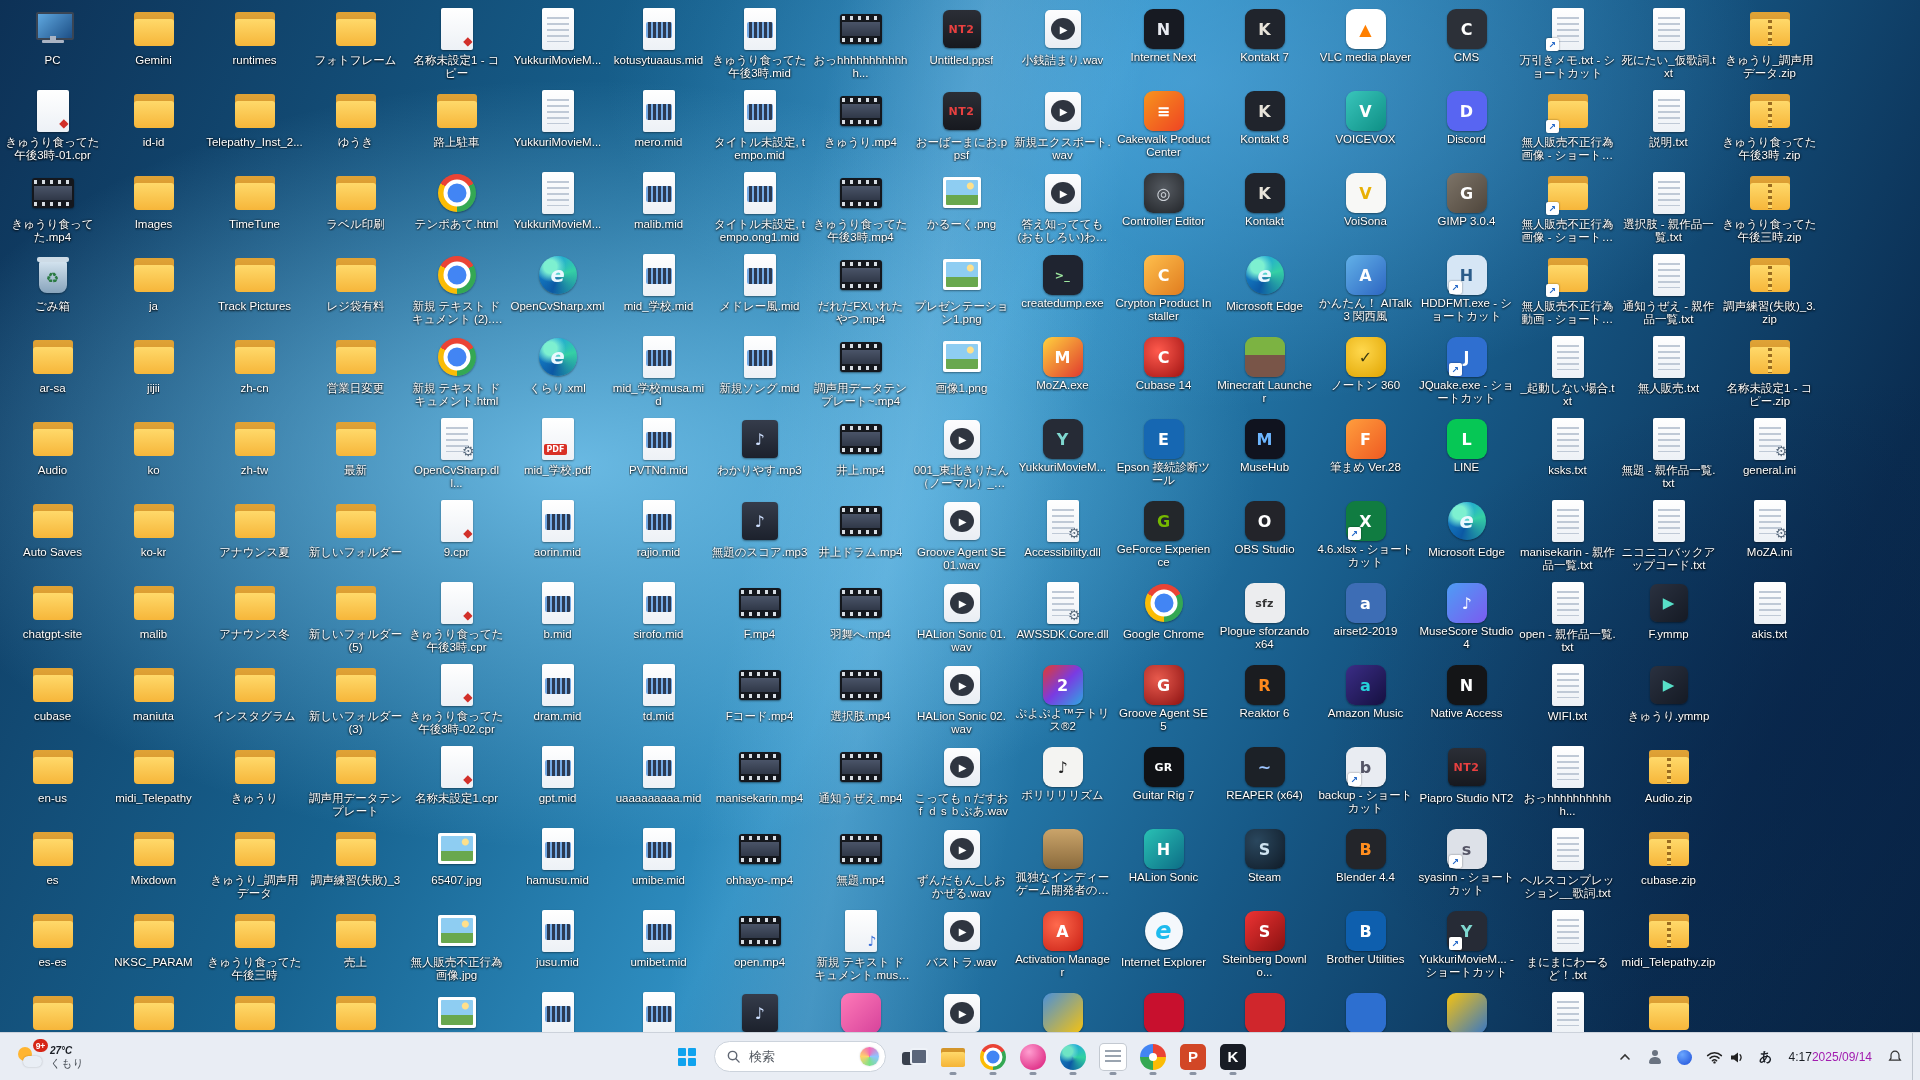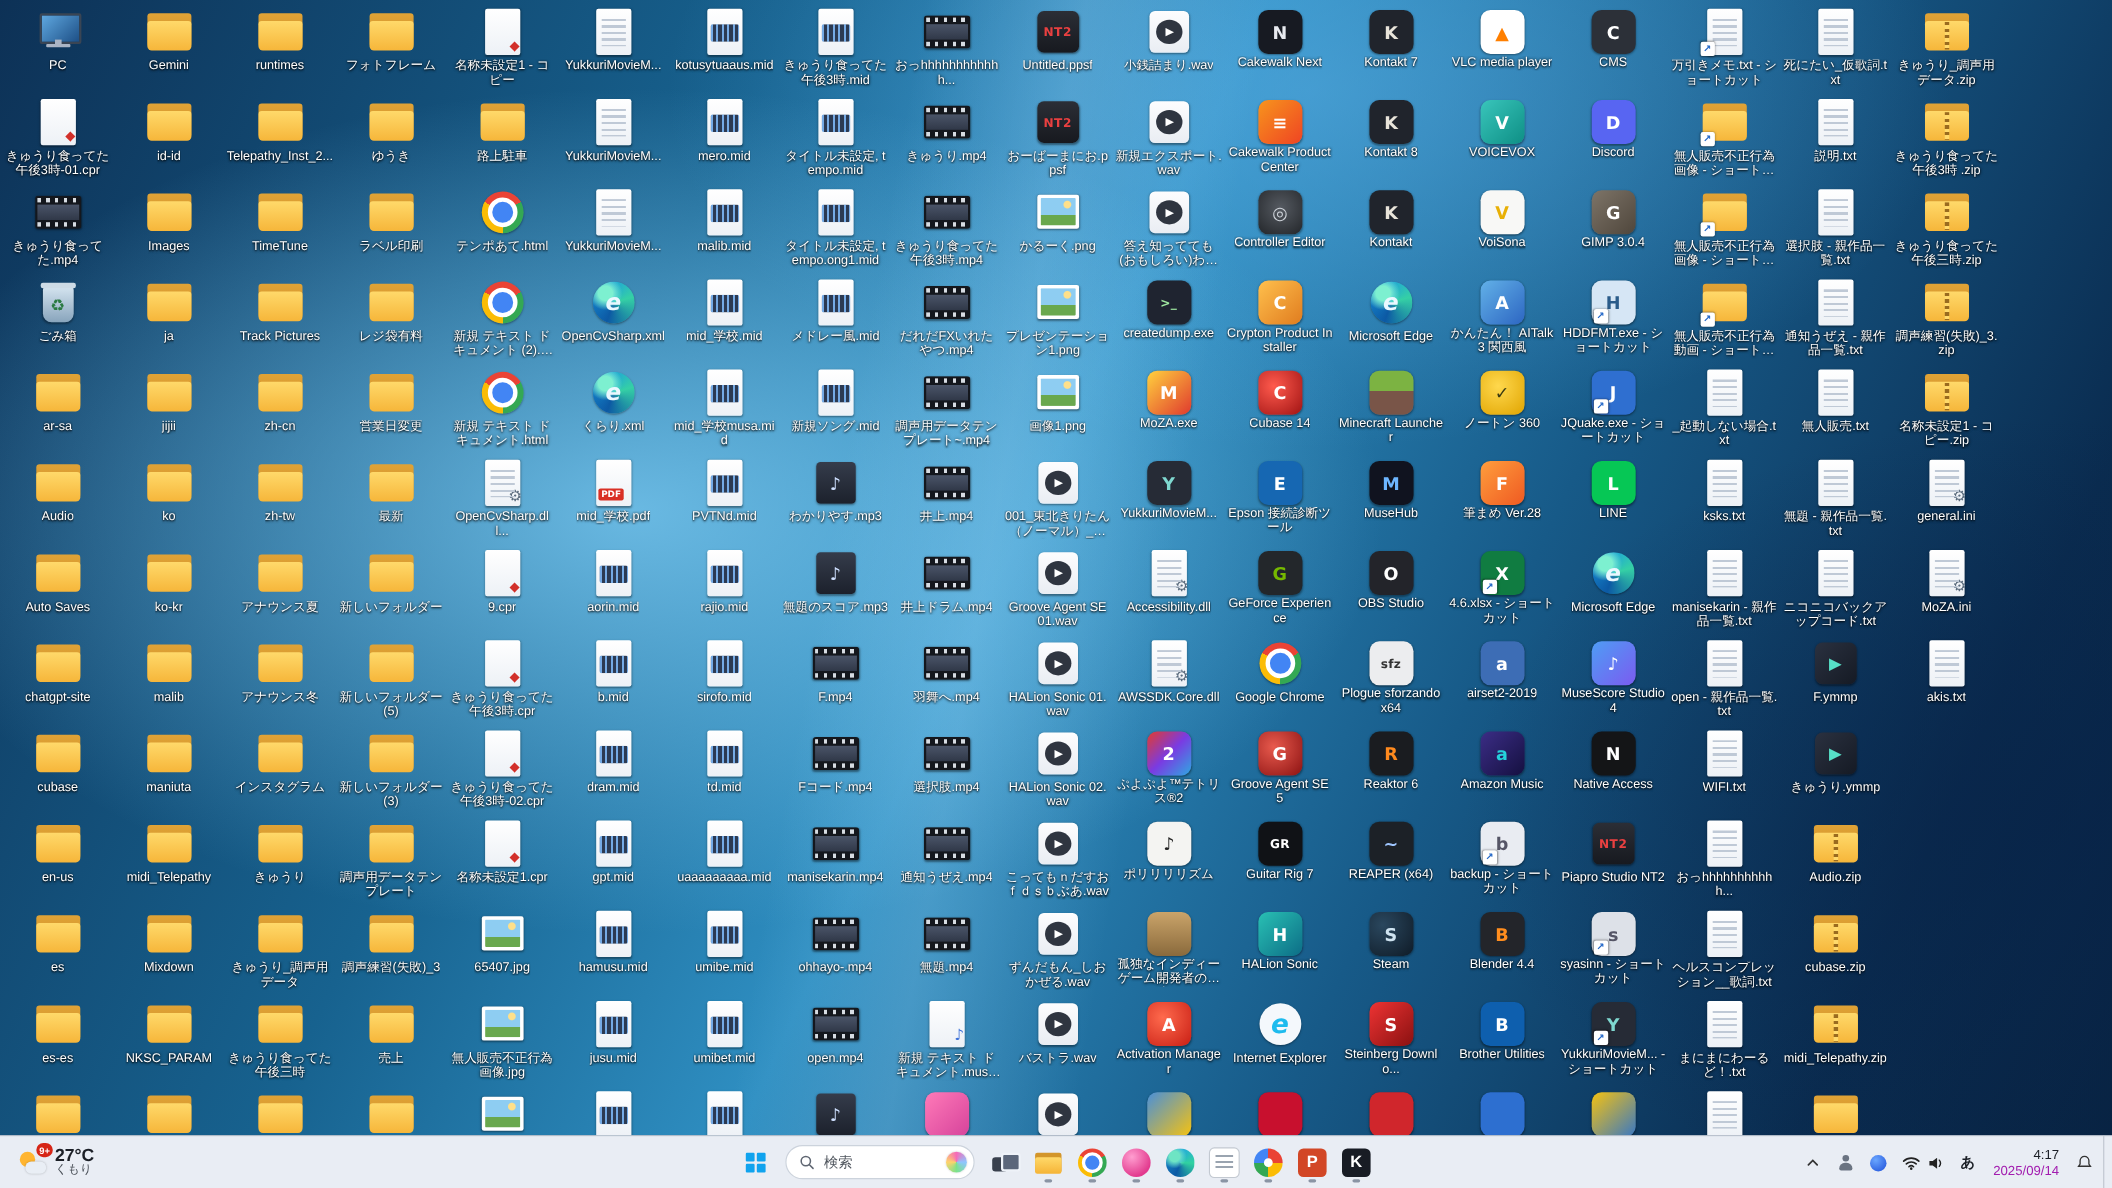--- a/index.html
+++ b/index.html
@@ -130,21 +130,21 @@
 
   #widgets { position:absolute; left:6px; top:4px; height:40px; display:flex; align-items:center; gap:8px;
              padding:0 10px; border-radius:6px; }
   .wx-icon { position:relative; width:26px; height:26px; }
   .wx-sun { position:absolute; left:2px; top:3px; width:14px; height:14px; border-radius:50%; background:#ffb531; }
   .wx-cloud { position:absolute; right:0; bottom:3px; width:19px; height:11px; border-radius:7px; background:#e9eef5;
               box-shadow:0 0 2px rgba(0,0,0,.25); }
   .wx-badge { position:absolute; right:-6px; top:-5px; min-width:15px; height:13px; padding:0 2px; border-radius:7px;
               background:#d62516; color:#fff; font-size:8.5px; font-weight:bold; display:flex; align-items:center; justify-content:center; }
   .wx-text { display:flex; flex-direction:column; align-items:flex-start; line-height:13px; }
-  .wx-temp { font-size:16px; font-weight:600; color:#1b1f26; }
+  .wx-temp { font-size:10px; font-weight:600; color:#1b1f26;font-style:italic; }
   .wx-cond { font-size:11px; color:#4a5058; }
 
   .tb-center { display:flex; align-items:center; gap:3px; }
   .tb-btn, .tb-app { width:40px; height:40px; border-radius:5px; display:flex; align-items:center; justify-content:center; position:relative; }
   .win-logo { width:18px; height:18px; display:grid; grid-template-columns:1fr 1fr; grid-template-rows:1fr 1fr; gap:2px; }
   .win-logo span { background:#10a3ee; border-radius:1px; }
 
   .search-box { height:31px; width:172px; margin:0 4px; background:#fff; border:1px solid #ccd3dc; border-radius:16px;
                 display:flex; align-items:center; gap:8px; padding:0 6px 0 11px; }
   .search-text { font-size:13px; color:#50565e; flex:1; text-align:left; }
@@ -176,21 +176,21 @@
   .tia-ppt { border-radius:5px; background:#d24726; }
   .tia-cake { border-radius:5px; background:#181c24; }
 
   .tb-right { position:absolute; right:2px; top:0; height:48px; display:flex; align-items:center; gap:4px; }
   .tray-btn { height:36px; min-width:26px; padding:0 4px; display:flex; align-items:center; justify-content:center; gap:6px; border-radius:4px; }
   .person-icon { position:relative; width:16px; height:16px; }
   .person-icon::before { content:""; position:absolute; left:5px; top:1px; width:6px; height:6px; border-radius:50%; background:#6a7381; }
   .person-icon::after { content:""; position:absolute; left:2px; top:8px; width:12px; height:7px; border-radius:6px 6px 2px 2px; background:#6a7381; }
   .blue-dot { width:15px; height:15px; border-radius:50%; background:radial-gradient(circle at 35% 30%,#6aa6ff,#1d4ed8); }
   .ime { font-size:13px; font-weight:bold; color:#1b1f26; }
-  .clock { display:flex; flex-direction:column; align-items:flex-end; line-height:14px; padding:0 6px; }
+  .clock { display:flex; align-items:flex-end; line-height:14px; padding:0 6px; }
   .t-time { font-size:12px; color:#1b1f26; }
   .t-date { font-size:12px; color:#a21caf; }
   .show-desktop { width:6px; height:48px; border-left:1px solid rgba(110,120,135,.35); }
 </style>
 </head>
 <body>
 
 <div id="desktop">
   <div id="desktop-grid">
       <div class="cell">
@@ -1048,21 +1048,21 @@
       <div class="cell">
         <div class="ic k-app" style="background: linear-gradient(135deg, rgb(74, 144, 217), rgb(245, 194, 17));">
           <span class="g"></span>
         </div>
         <div class="lbl"></div>
       </div>
       <div class="cell">
         <div class="ic k-app" style="background: rgb(23, 26, 34);">
           <span class="g" style="color: rgb(232, 234, 240);">N</span>
         </div>
-        <div class="lbl">Cakewalk Next</div>
+        <div class="lbl">Internet Next</div>
       </div>
       <div class="cell">
         <div class="ic k-app" style="background: linear-gradient(135deg, rgb(247, 148, 29), rgb(239, 68, 35));">
           <span class="g">≡</span>
         </div>
         <div class="lbl">Cakewalk Product Center</div>
       </div>
       <div class="cell">
         <div class="ic k-app" style="background: radial-gradient(circle at 50% 40%, rgb(85, 90, 97), rgb(35, 38, 42));">
           <span class="g" style="color: rgb(205, 210, 216);">◎</span>

